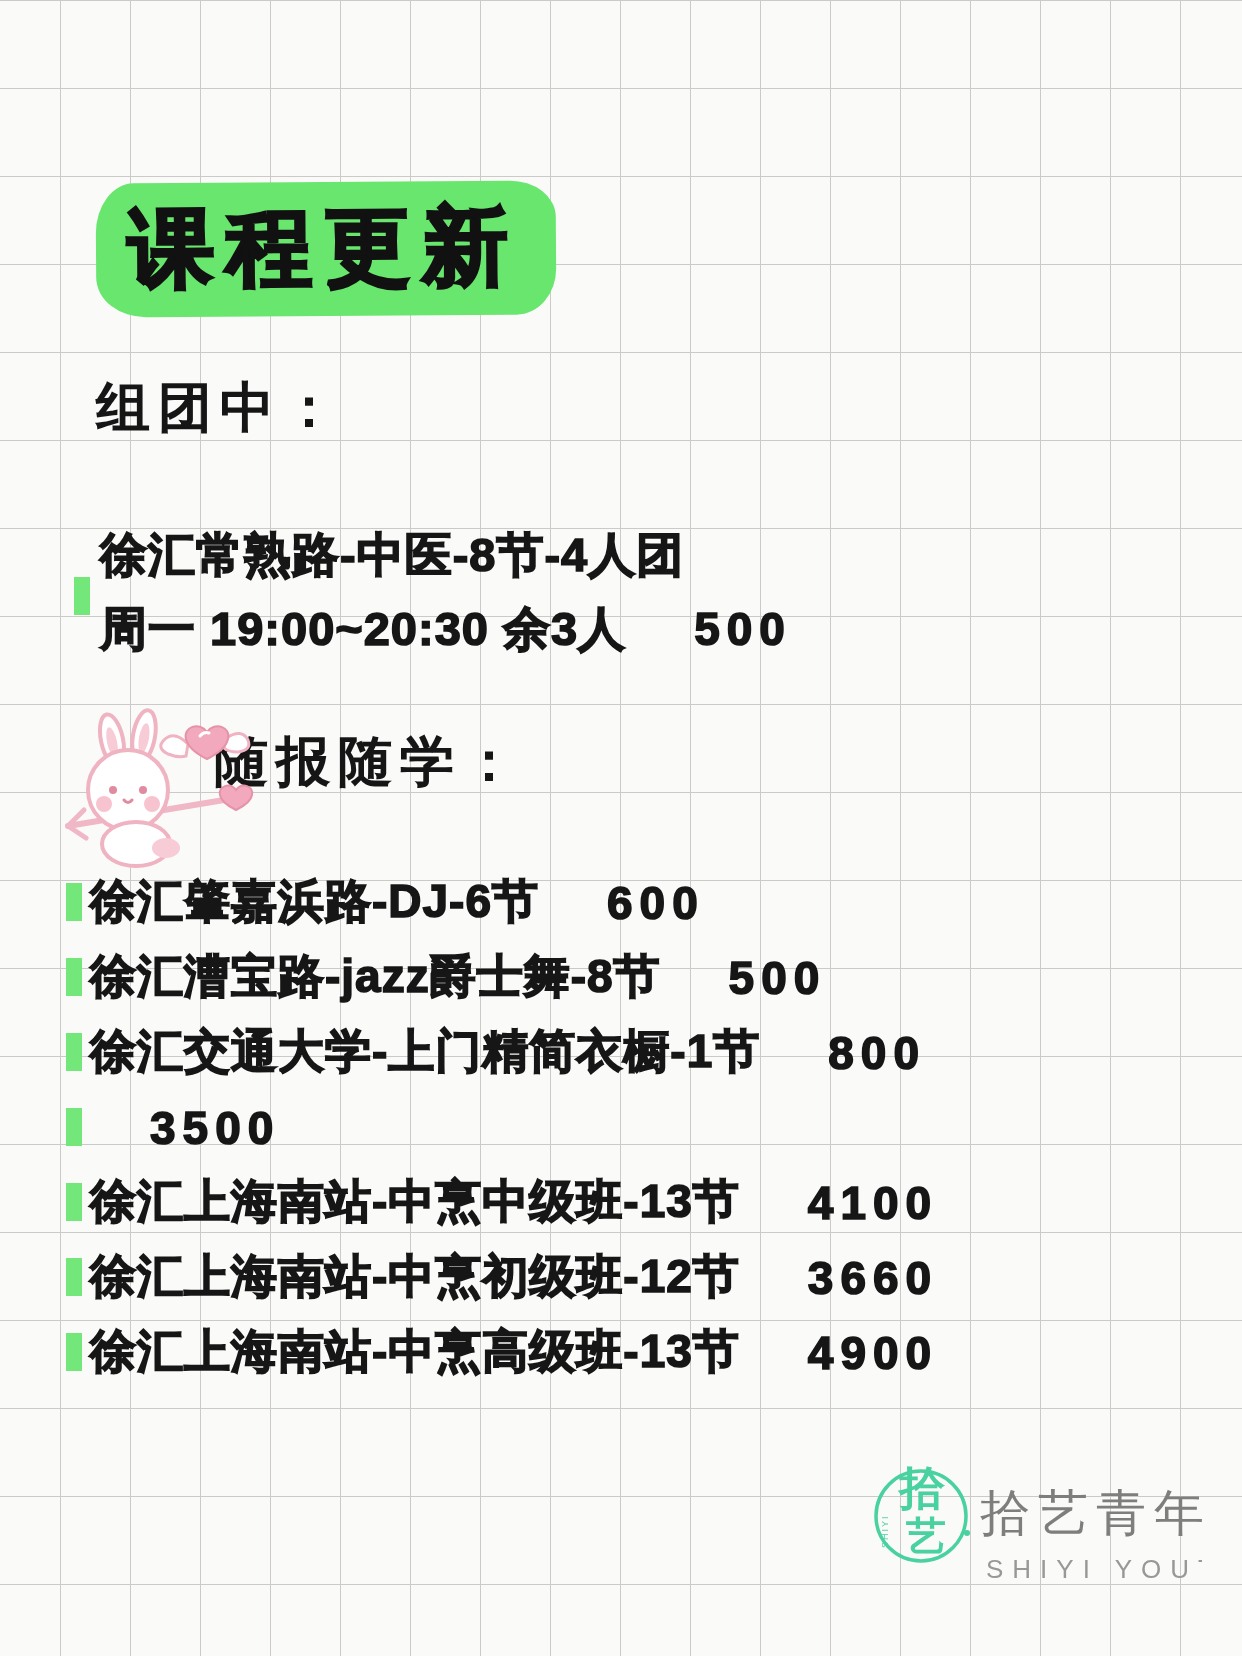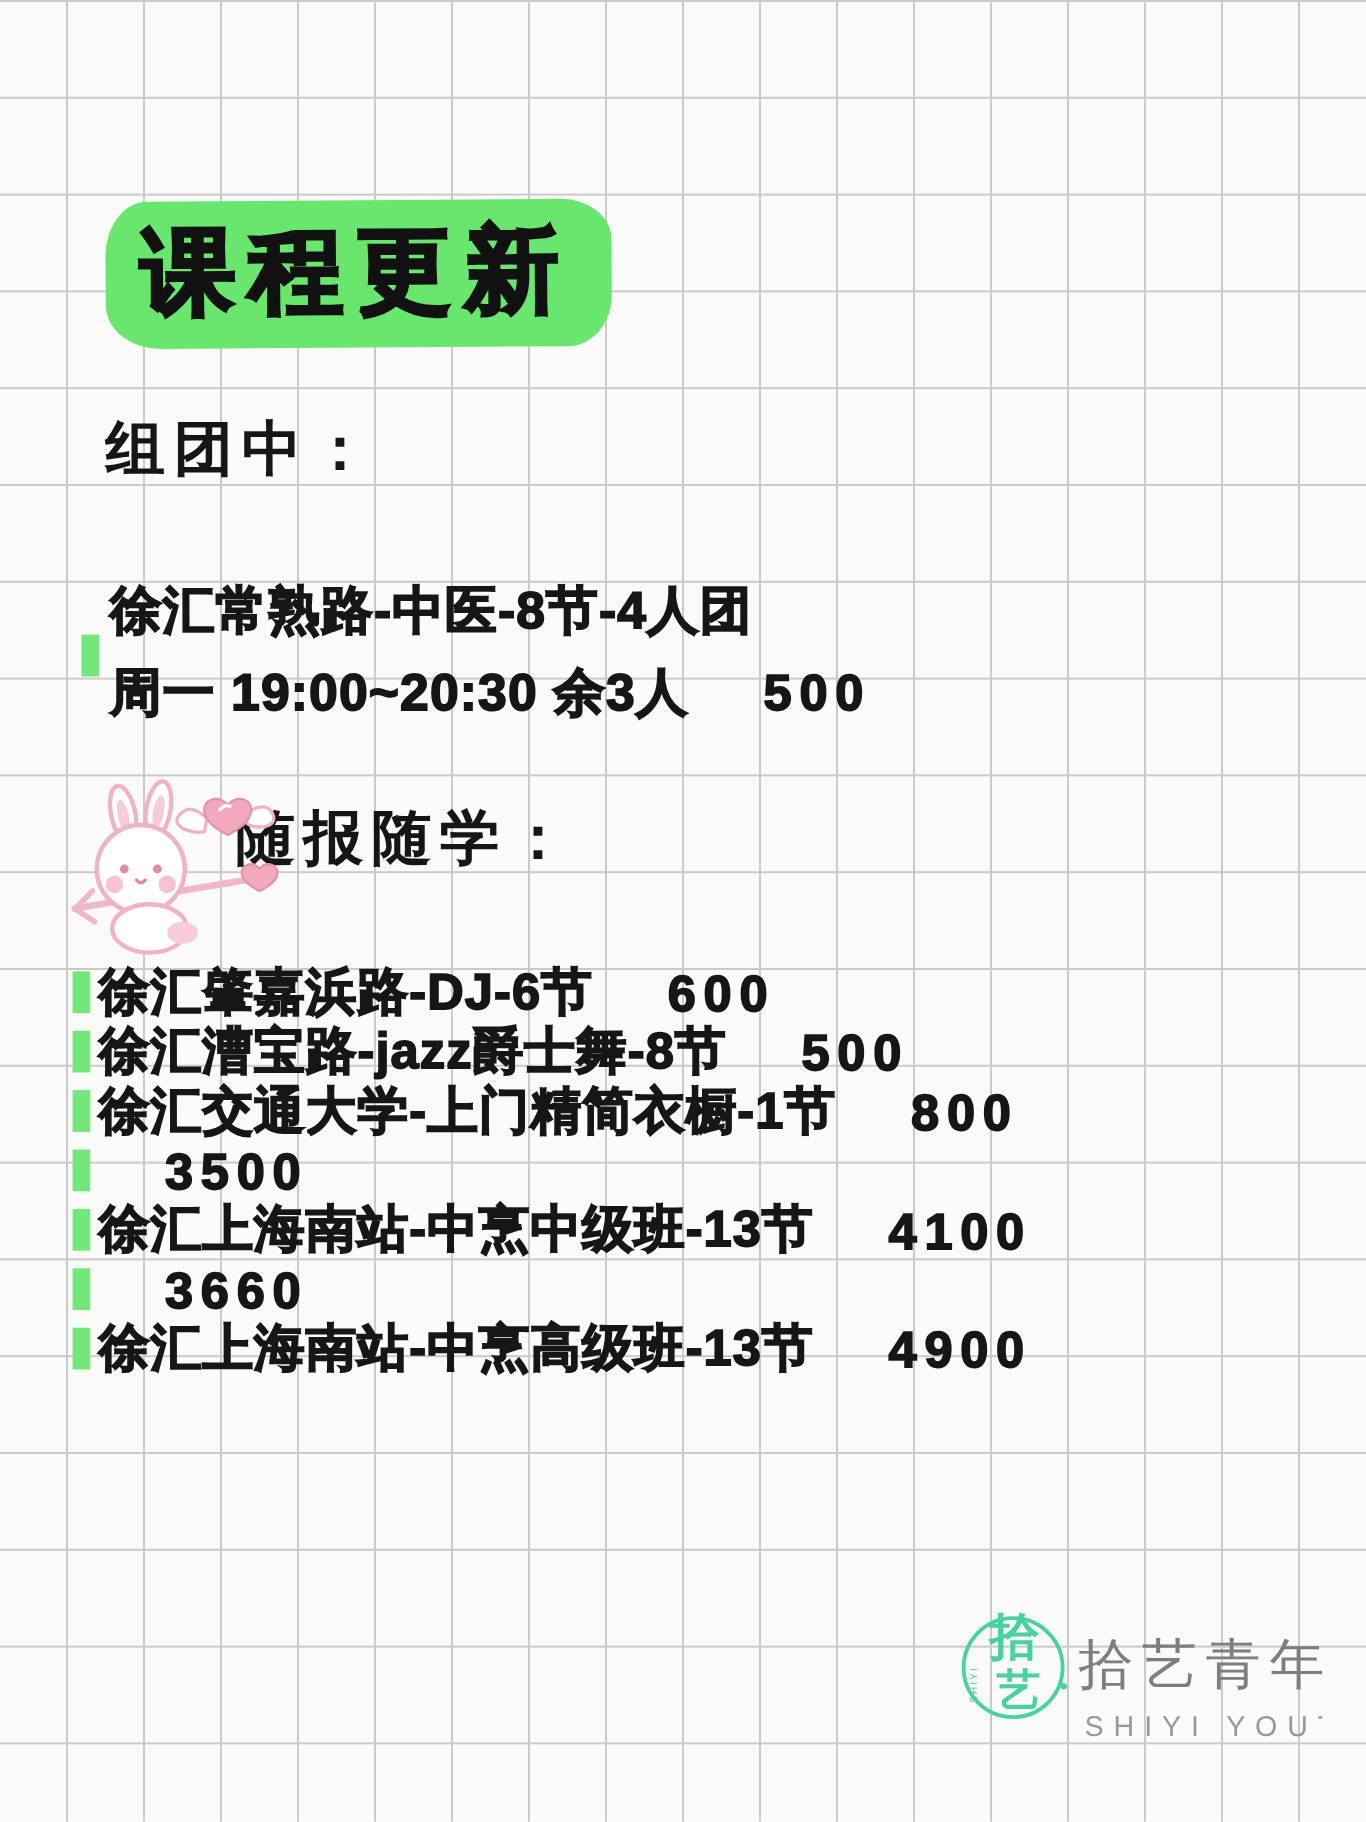--- a/index.html
+++ b/index.html
@@ -47,21 +47,21 @@
   }
   .group-lines{margin-left:10px;}
   .group-line2{margin-top:24px;}
   .price{
     display:inline-block;margin-left:68px;
     font-size:46px;font-weight:bold;letter-spacing:7px;
     -webkit-text-stroke:1.6px #161616;
   }
   .dropin-list{
     position:absolute;left:66px;top:876px;
-    display:flex;flex-direction:column;
+    display:flex;flex-direction:column;gap:21px;
   }
   .course-row{display:flex;align-items:flex-start;}
   .course-row .course-text{margin-left:8px;font-size:46px;}
   .bunny-sticker{position:absolute;left:40px;top:698px;width:235px;height:172px;}
   .logo{position:absolute;left:872px;top:1438px;width:330px;height:170px;}
 </style>
 </head>
 <body>
 
 <div class="title-badge">
@@ -132,20 +132,21 @@
     <span class="bullet"></span>
     <span class="price">3500</span>
   </div>
   <div class="course-row">
     <span class="bullet"></span>
     <span class="course-text">徐汇上海南站-中烹中级班-13节</span>
     <span class="price">4100</span>
   </div>
   <div class="course-row">
     <span class="bullet"></span>
+    <span class="course-text">徐汇上海南站-中烹初级班-12节</span>
     <span class="price">3660</span>
   </div>
   <div class="course-row">
     <span class="bullet"></span>
     <span class="course-text">徐汇上海南站-中烹高级班-13节</span>
     <span class="price">4900</span>
   </div>
 </div>
 
 <svg class="logo" viewBox="0 0 330 170" xmlns="http://www.w3.org/2000/svg">

